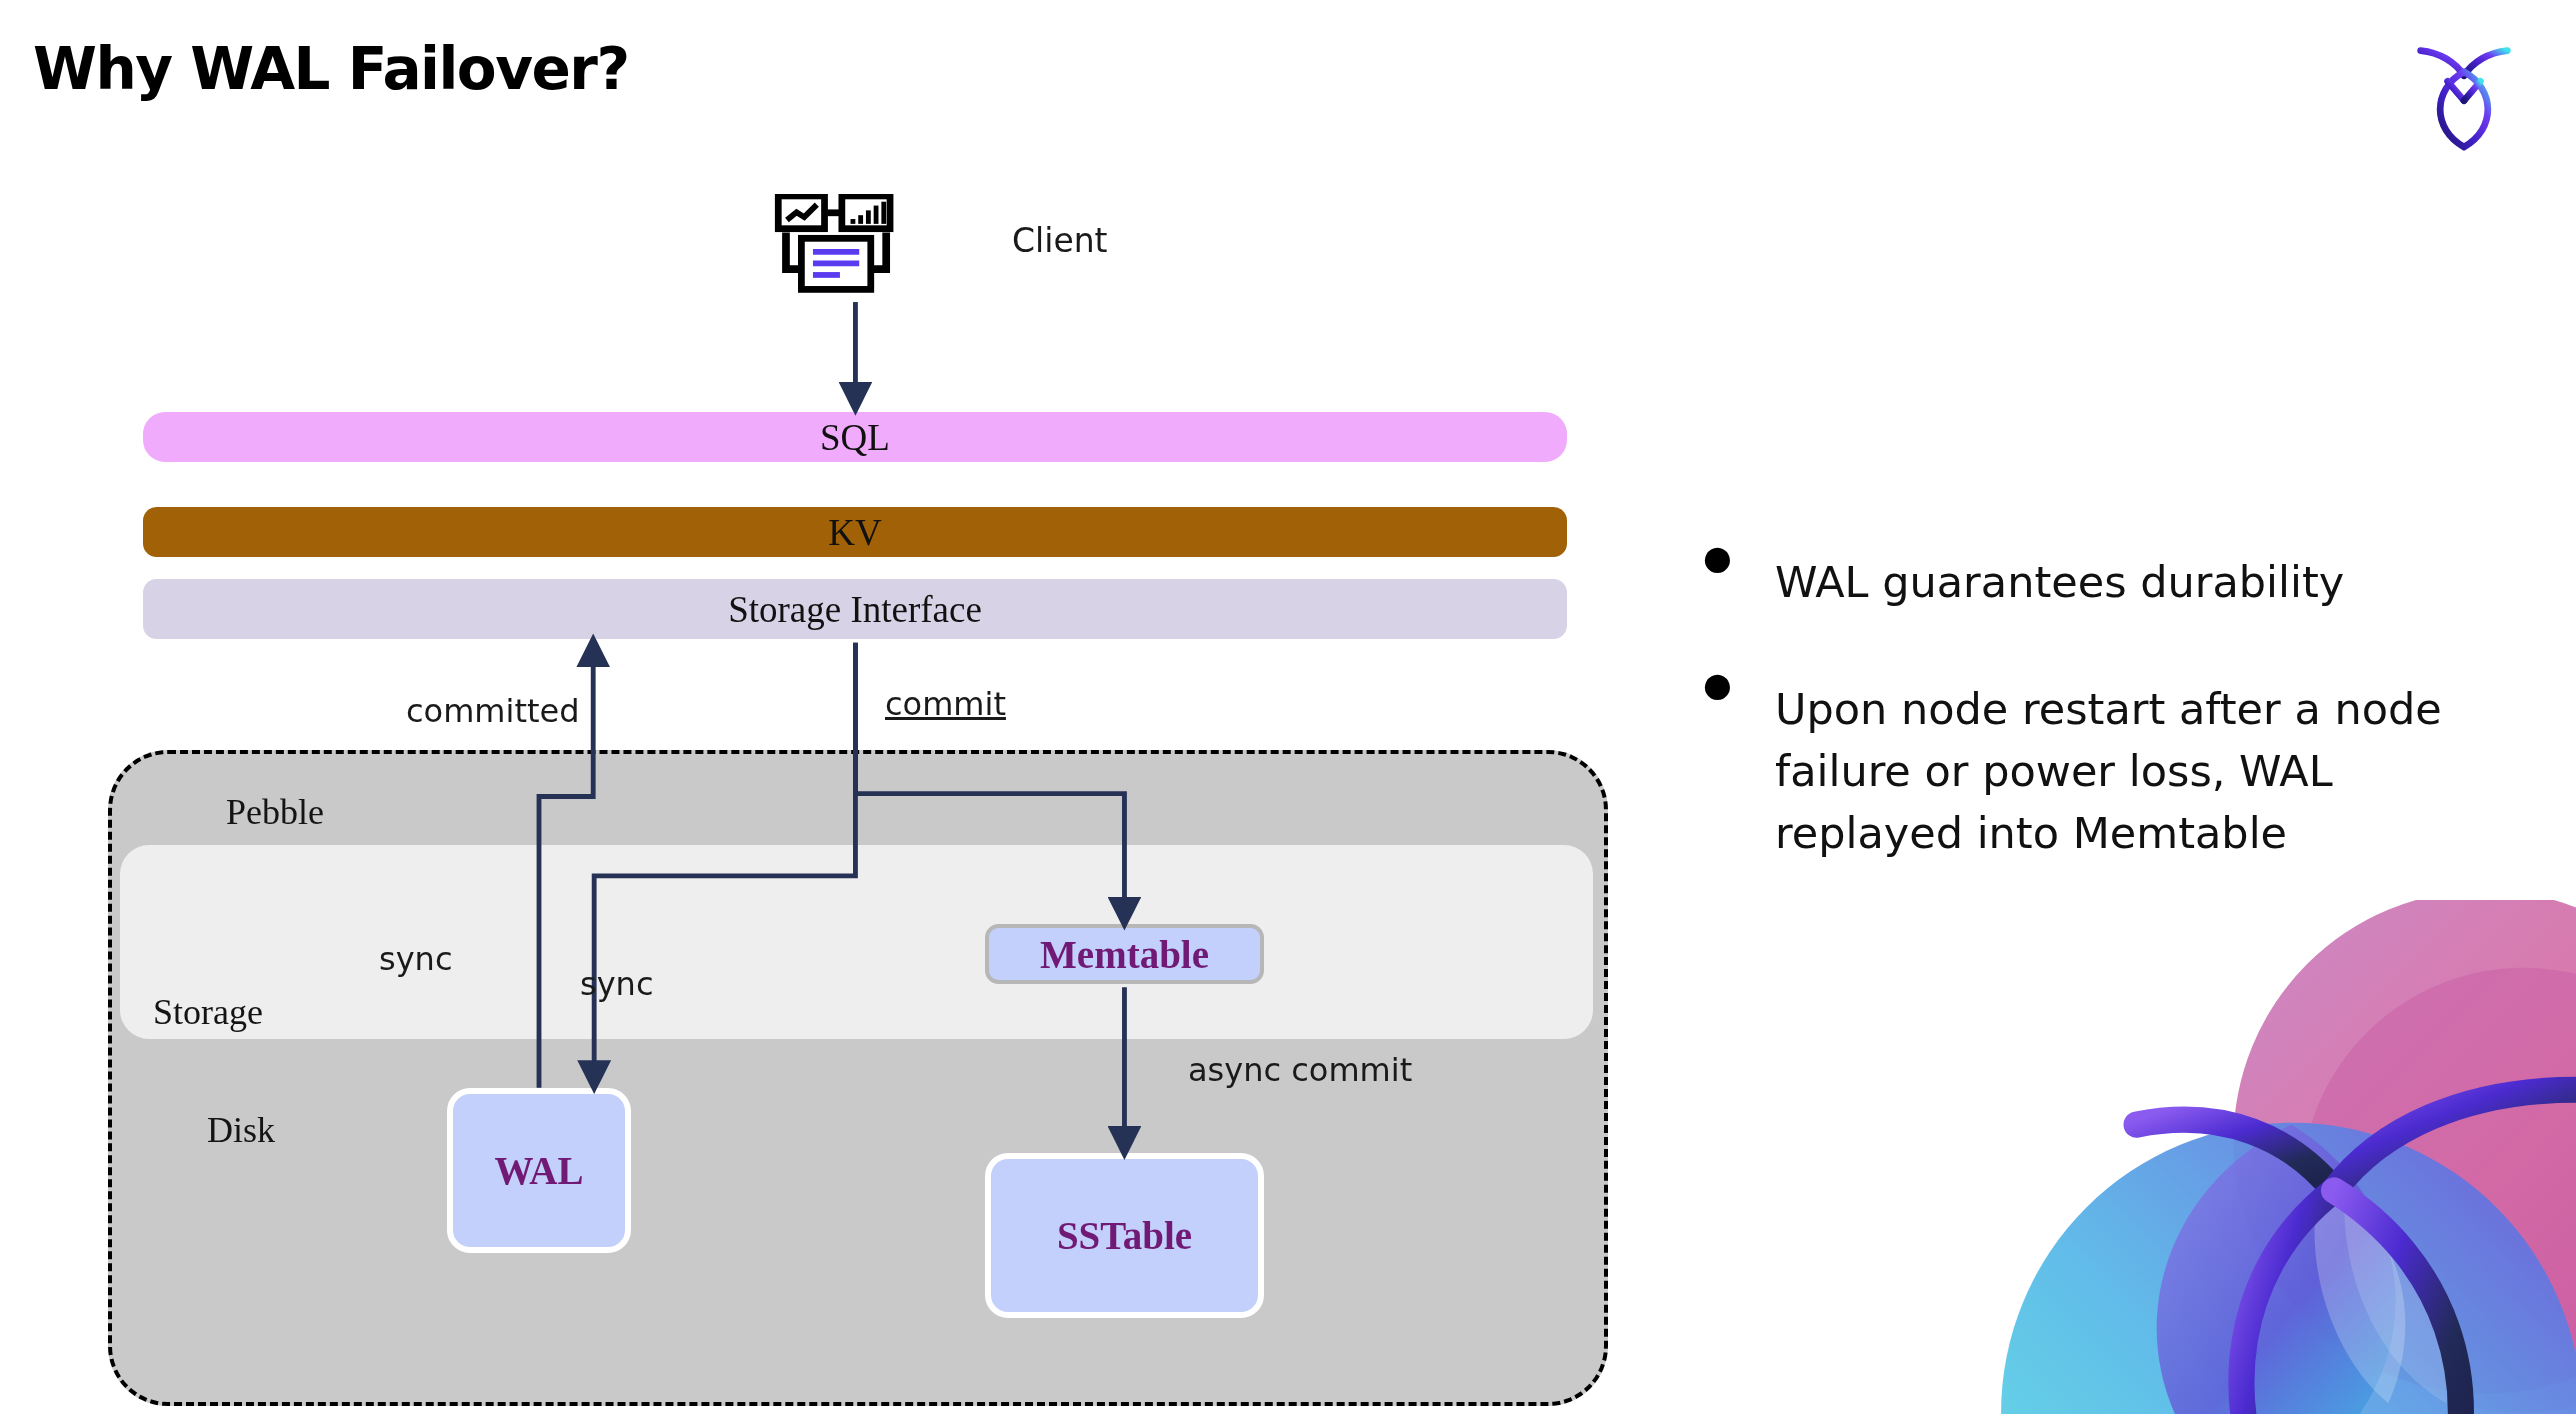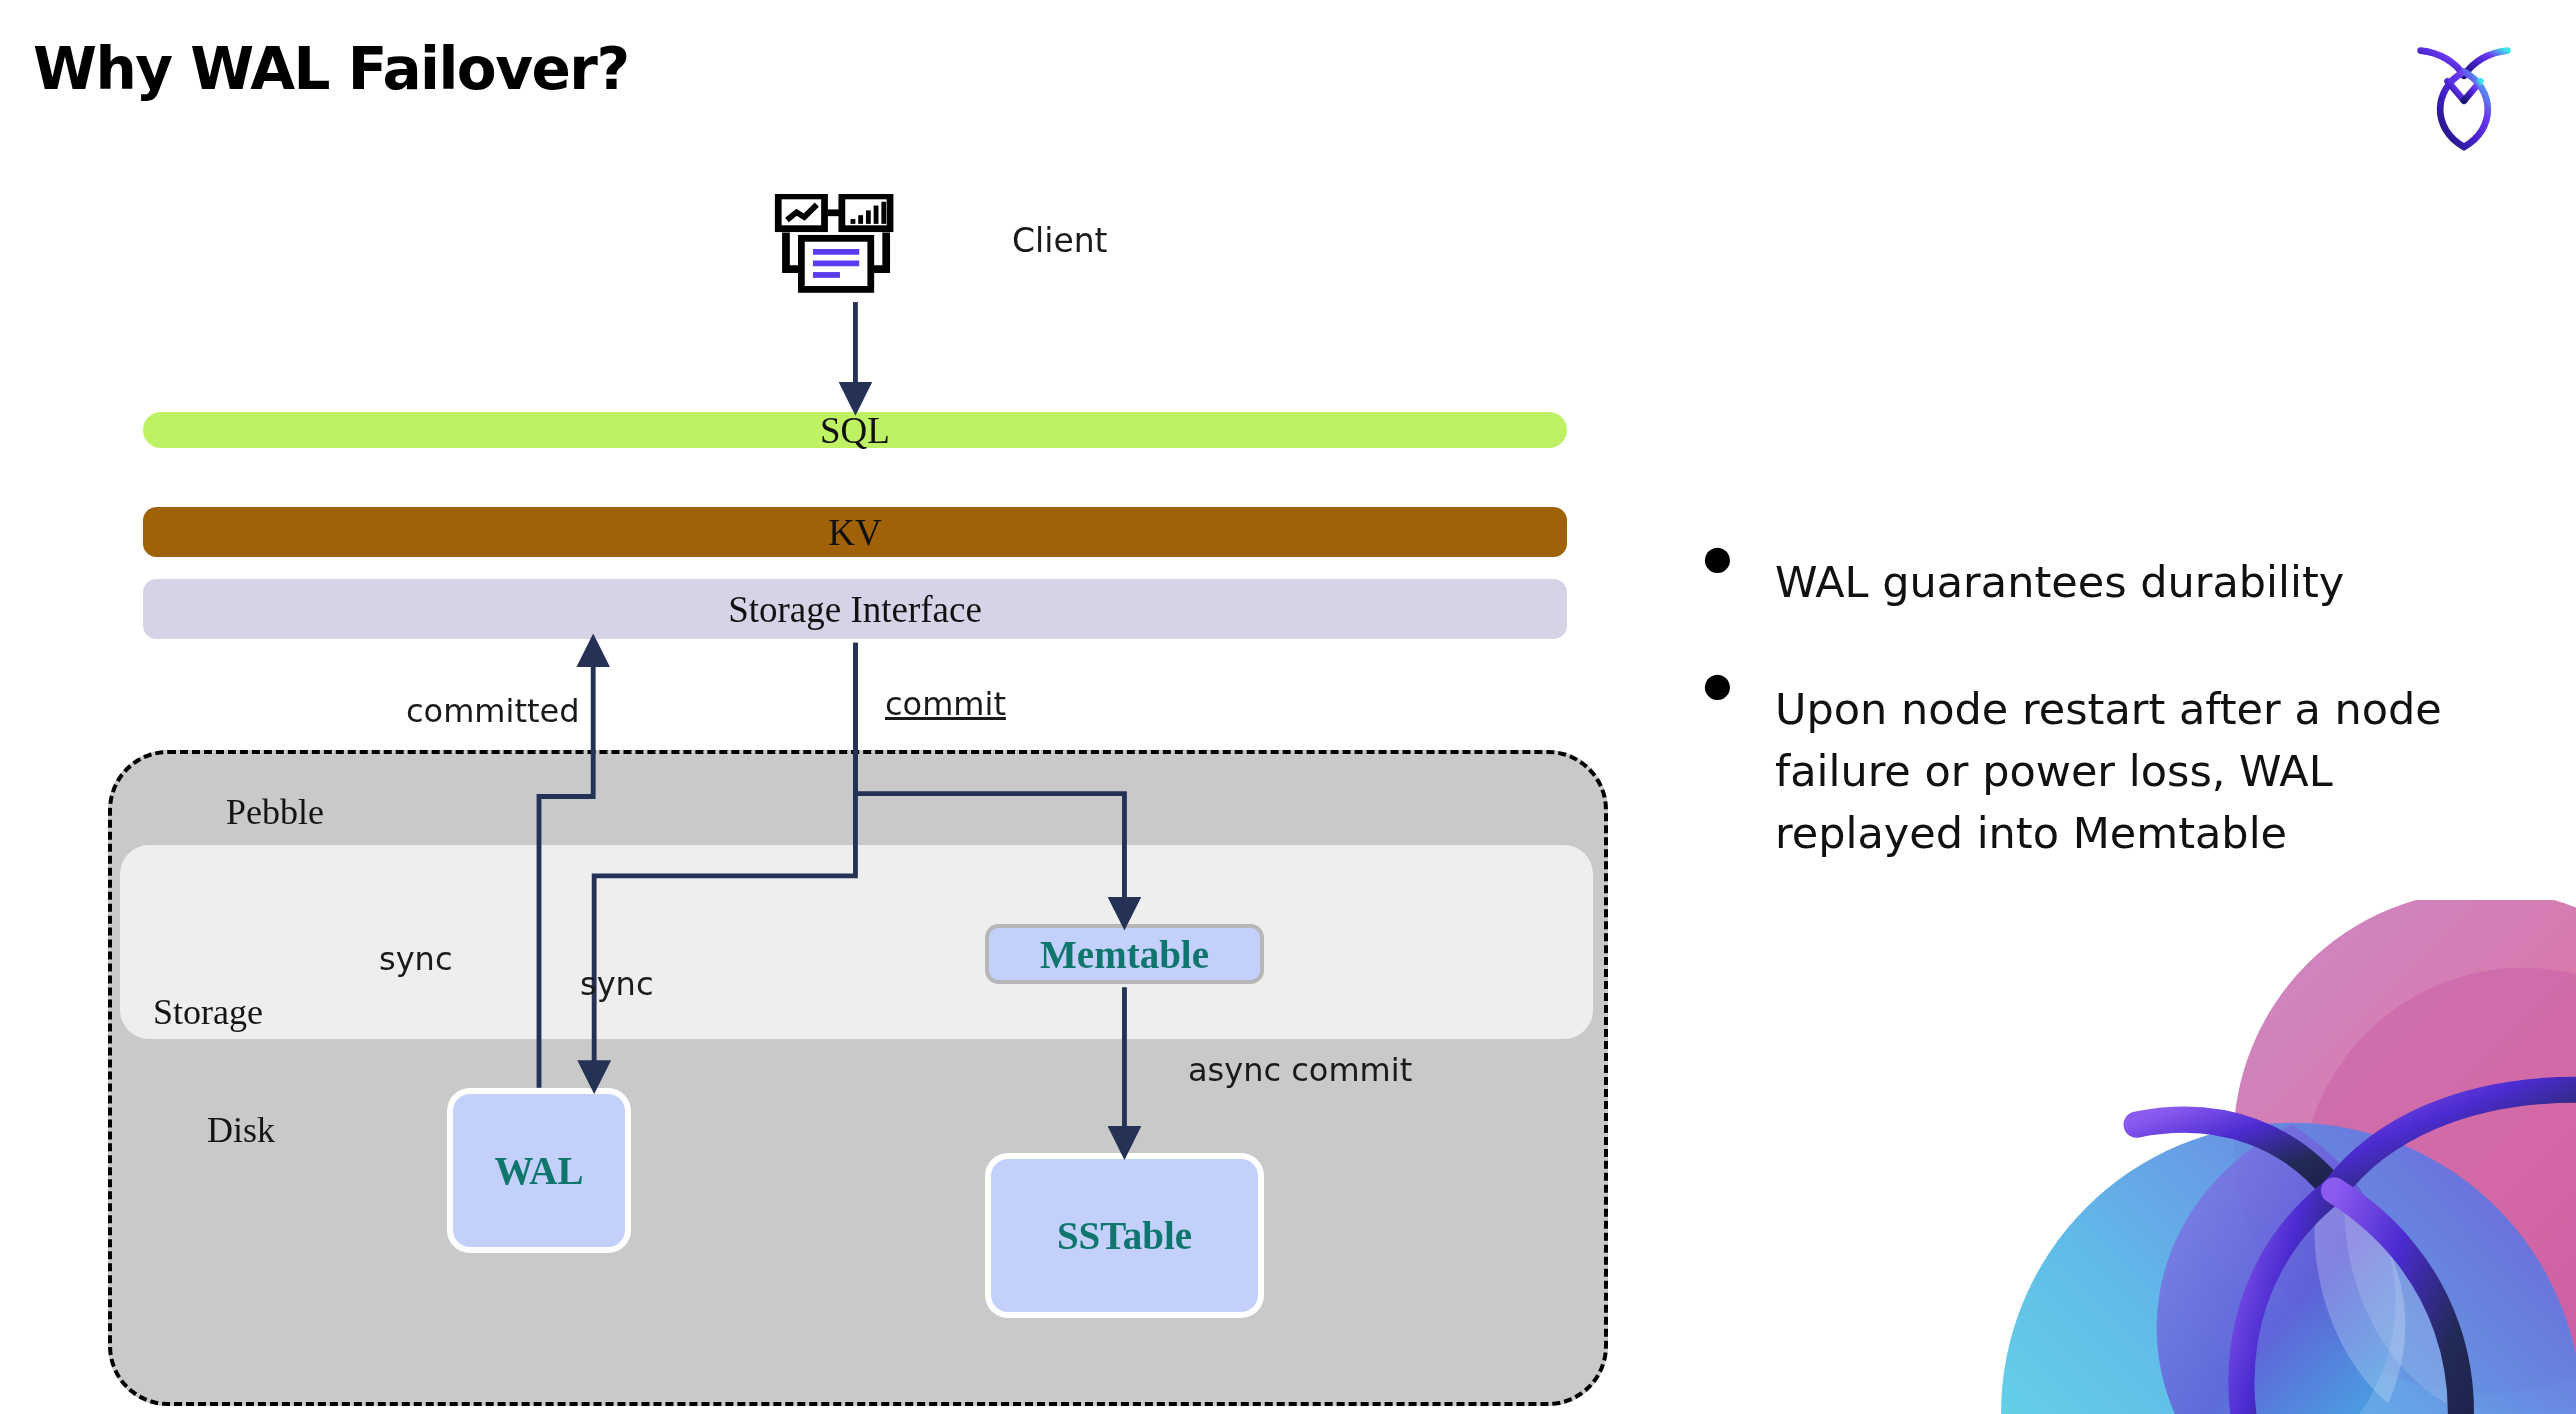--- a/index.html
+++ b/index.html
@@ -54,21 +54,21 @@
     width: 1424px;
     border-radius: 13.5px;
     display: flex;
     align-items: center;
     justify-content: center;
     font-family: "Liberation Serif", serif;
     font-size: 37px;
     color: #111111;
     box-sizing: border-box;
   }
-  #layer-sql   { top: 412px; height: 36px; background: #bef264; border-radius: 22px; }
+  #layer-sql   { top: 412px; height: 50px; background: #f0abfc; border-radius: 22px; }
   #layer-kv    { top: 507px; height: 50px; background: #a16207; }
   #layer-store { top: 579px; height: 60px; background: #d8d2e6; }
 
   
   #pebble-container {
     position: absolute;
     left: 108px; top: 750px;
     width: 1500px; height: 656px;
     background: #c9c9c9;
     border: 4.8px dashed #000000;
@@ -111,21 +111,21 @@
 
   
   .node-box {
     position: absolute;
     display: flex;
     align-items: center;
     justify-content: center;
     font-family: "Liberation Serif", serif;
     font-weight: 700;
     font-size: 39px;
-    color: #0f766e;
+    color: #701a75;
     box-sizing: border-box;
     white-space: nowrap;
   }
   #node-memtable {
     left: 985px; top: 924px;
     width: 279px; height: 60px;
     background: #c3d0fb;
     border: 4.8px solid #b7b7b7;
     border-radius: 13.5px;
   }

